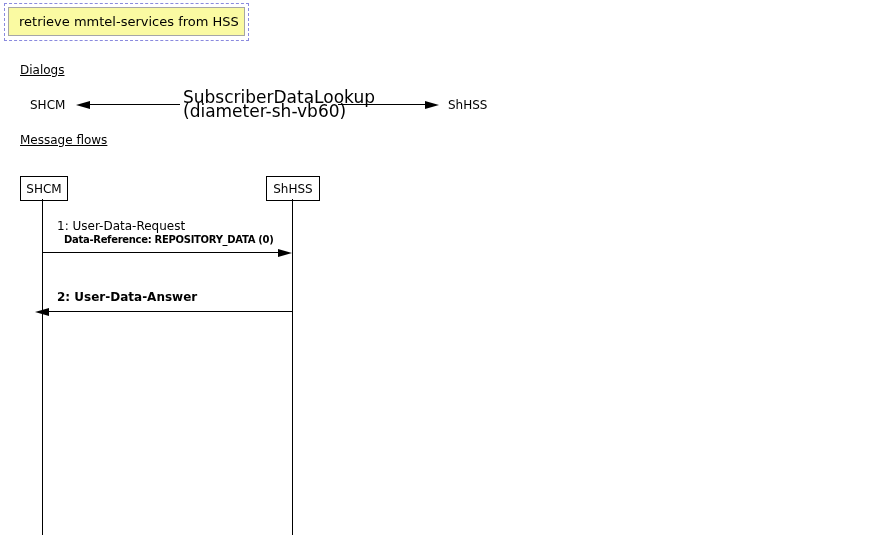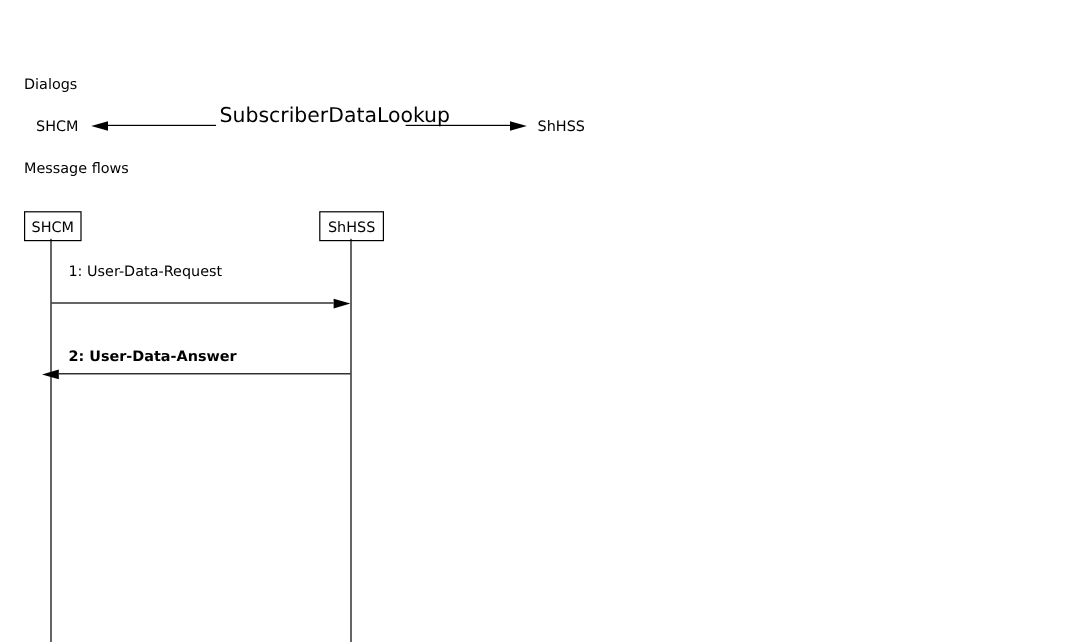--- a/index.html
+++ b/index.html
@@ -32,20 +32,21 @@
     background: #fafaa2;
     display: flex;
     align-items: center;
     padding-left: 10px;
     font-size: 13px;
     white-space: nowrap;
   }
 
   .heading {
     font-size: 12px;
+    text-decoration: underline;
     white-space: nowrap;
   }
   .label {
     font-size: 12px;
     white-space: nowrap;
   }
   .msg-detail {
     font-size: 10px;
     font-weight: bold;
     letter-spacing: -0.3px;
@@ -82,50 +83,57 @@
     align-items: center;
     justify-content: center;
     white-space: nowrap;
   }
 </style>
 </head>
 <body>
 
 <div class="canvas">
 
+  <div class="abs note-outer" style="border-color: rgb(138, 138, 222);">
+    <div class="note-inner" style="background: rgb(250, 250, 162); border-color: rgb(166, 166, 166);">
+      <span>retrieve mmtel-services from HSS</span>
+    </div>
+  </div>
 
   <div class="abs heading" style="left:20px; top:63px;">Dialogs</div>
 
   <div class="abs label" style="left:30px; top:98px;">SHCM</div>
 
   <div class="abs tri-left" style="left:76px; top:101px;"></div>
   <div class="abs hline" style="left:88px; top:104px; width:92px;"></div>
 
   <div class="abs dialog-center" style="left:183px; top:90px; width:150px;">
     <div>SubscriberDataLookup</div>
+    <div>(diameter-sh-vb60)</div>
   </div>
 
   <div class="abs hline" style="left:338px; top:104px; width:87px;"></div>
   <div class="abs tri-right" style="left:425px; top:101px;"></div>
 
   <div class="abs label" style="left:448px; top:98px;">ShHSS</div>
 
   <div class="abs heading" style="left:20px; top:133px;">Message flows</div>
 
   <div class="abs party-box" style="left:20px; top:176px; width:46px; height:23px;">
     <span>SHCM</span>
   </div>
   <div class="abs party-box" style="left:266px; top:176px; width:52px; height:23px;">
     <span>ShHSS</span>
   </div>
 
   <div class="abs vline" style="left:42px; top:199px; height:336px;"></div>
   <div class="abs vline" style="left:292px; top:199px; height:336px;"></div>
 
   <div class="abs label" style="left:57px; top:219px;">1: User-Data-Request</div>
+  <div class="abs msg-detail" style="left:64px; top:234px;">Data-Reference: REPOSITORY_DATA (0)</div>
   <div class="abs hline" style="left:43px; top:252px; width:235px;"></div>
   <div class="abs tri-right" style="left:278px; top:249px;"></div>
 
   <div class="abs label" style="left:57px; top:290px;font-weight:bold;">2: User-Data-Answer</div>
   <div class="abs tri-left" style="left:35px; top:308px;"></div>
   <div class="abs hline" style="left:49px; top:311px; width:243px;"></div>
 
 </div>
 
 </body></html>

